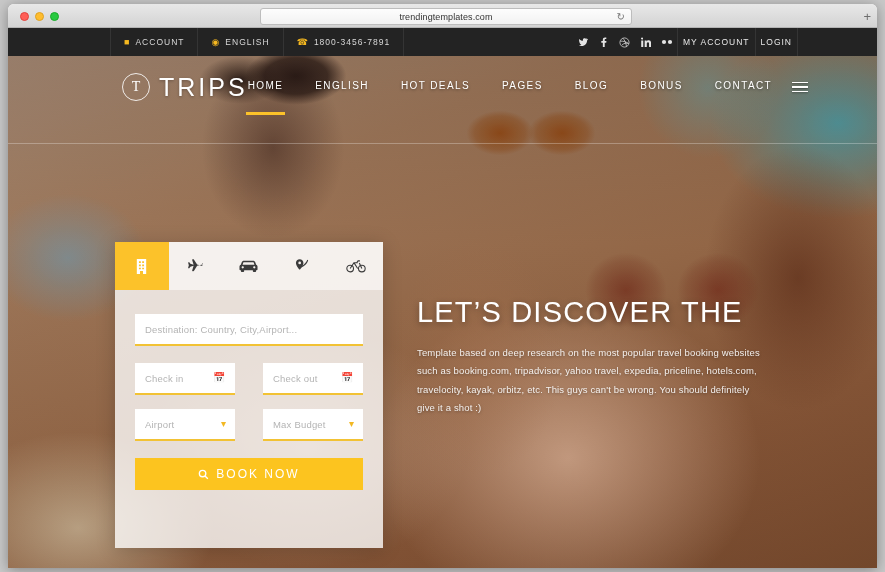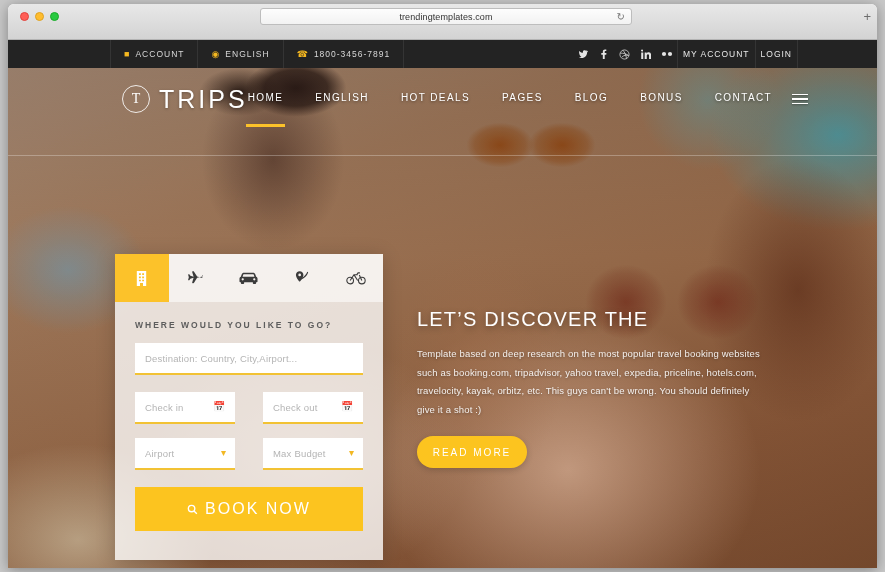--- a/index.html
+++ b/index.html
@@ -15,21 +15,21 @@
     position: absolute;
     left: 8px; top: 4px;
     width: 869px; height: 564px;
     background: #fff;
     border-radius: 6px 6px 0 0;
     box-shadow: 0 2px 14px rgba(0,0,0,.35);
     overflow: hidden;
   }
   #titlebar {
     position: relative;
-    height: 36px;
+    height: 24px;
     background: linear-gradient(#e8e8e8, #d3d3d3);
     border-bottom: 1px solid #b3b3b3;
   }
   .traffic { position: absolute; top: 8px; display: flex; gap: 6px; left: 12px; }
   .dot { width: 9px; height: 9px; border-radius: 50%; }
   .dot.red { background: #ff5f57; border: .5px solid #e0443e; }
   .dot.yellow { background: #ffbd2e; border: .5px solid #dea123; }
   .dot.green { background: #28c940; border: .5px solid #1aab29; }
   #urlbar {
     position: absolute; left: 252px; top: 4px;
@@ -218,37 +218,37 @@
   .field .ph { font-size: 9.5px; color: #b4b4b4; letter-spacing: .2px; }
   .field .fld-icon {
     position: absolute; right: 9px; top: 50%; transform: translateY(-50%);
     color: #f2b824; font-size: 10px; line-height: 1;
   }
   #field-destination { margin-bottom: 17px; margin-top: 6px; }
   .field-row { display: flex; gap: 28px; }
   .field-row .field { flex: 1; }
   #book-now-button {
     margin: 3px 20px 0 20px;
-    height: 44px;
+    height: 32px;
     background: #fcc41f;
     display: flex; align-items: center; justify-content: center;
     gap: 7px;
-    color: #fff; font-size: 16px; letter-spacing: 2px;
+    color: #fff; font-size: 12px; letter-spacing: 2px;
     cursor: pointer;
   }
   #book-now-button svg { display: block; }
 
   
   #hero-copy {
     position: absolute; z-index: 5;
     left: 409px; top: 268px; width: 370px;
   }
   #hero-title {
     color: #fff;
-    font-size: 20px;
+    font-size: 29px;
     font-weight: 400;
     letter-spacing: 1.2px;
     line-height: 1.16;
     text-shadow: 0 2px 6px rgba(0,0,0,.35);
   }
   #hero-paragraph {
     margin-top: 14px;
     color: rgba(255,255,255,.90);
     font-size: 9.5px;
     line-height: 1.95;
@@ -389,21 +389,20 @@
         <div class="booking-tab">
           <svg width="20" height="14" viewBox="0 0 24 16" fill="none" stroke="currentColor" stroke-width="1.3">
             <circle cx="5" cy="11" r="4"></circle>
               <circle cx="19" cy="11" r="4"></circle>
             <path d="M5 11 9.5 4h4.5M9.5 4 14 11M13 4l1.5-2.2h2.2M19 11l-3-6.5"></path>
           </svg>
         </div>
       </div>
 
       <div id="booking-body">
-        <div id="form-heading">WHERE WOULD YOU LIKE TO GO?</div>
 
         <div class="field" id="field-destination">
           <span class="ph">Destination: Country, City,Airport...</span>
         </div>
 
         <div class="field-row">
           <div class="field">
             <span class="ph">Check in</span>
             <span class="fld-icon">📅</span>
           </div>
@@ -432,19 +431,16 @@
         </svg>
         <span>BOOK NOW</span>
       </div>
     </div>
 
     <div id="hero-copy">
       <h1 id="hero-title">
         <span>LET’S DISCOVER THE</span><br>
       </h1>
       <p id="hero-paragraph">Template based on deep research on the most popular travel booking websites such as booking.com, tripadvisor, yahoo travel, expedia, priceline, hotels.com, travelocity, kayak, orbitz, etc. This guys can't be wrong. You should definitely give it a shot :)</p>
-      <div id="read-more-button">
-        <span>READ MORE</span>
-      </div>
     </div>
 
   </div>
 </div>
 
 </body></html>

